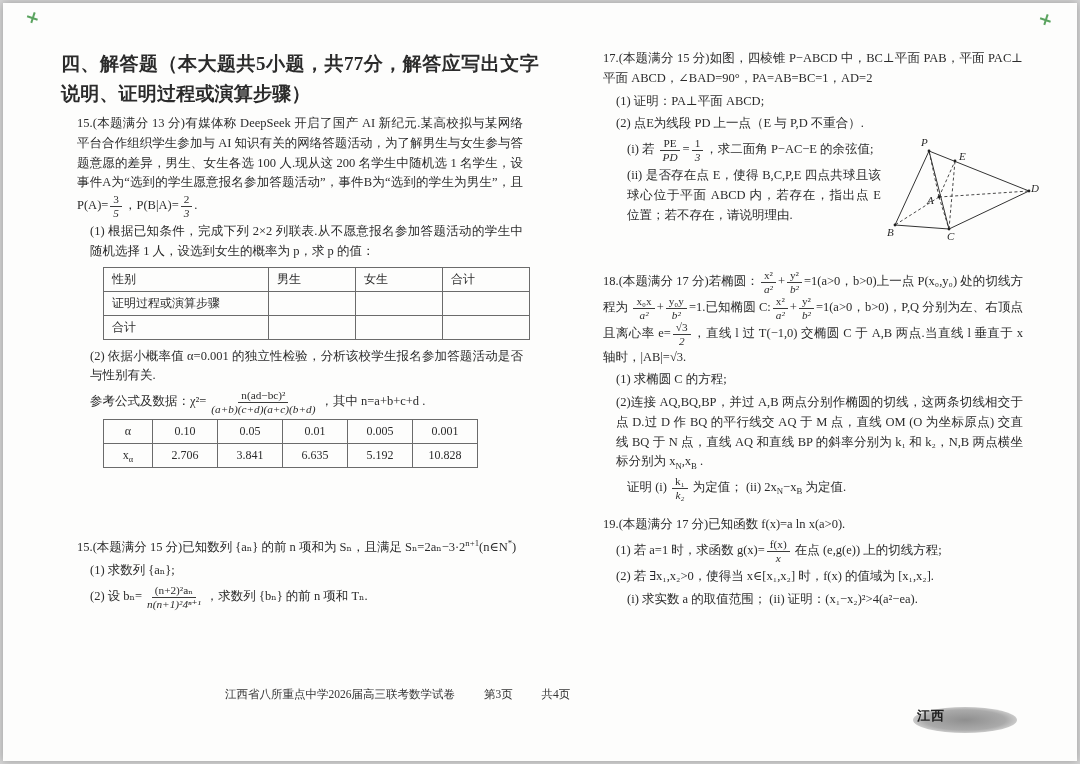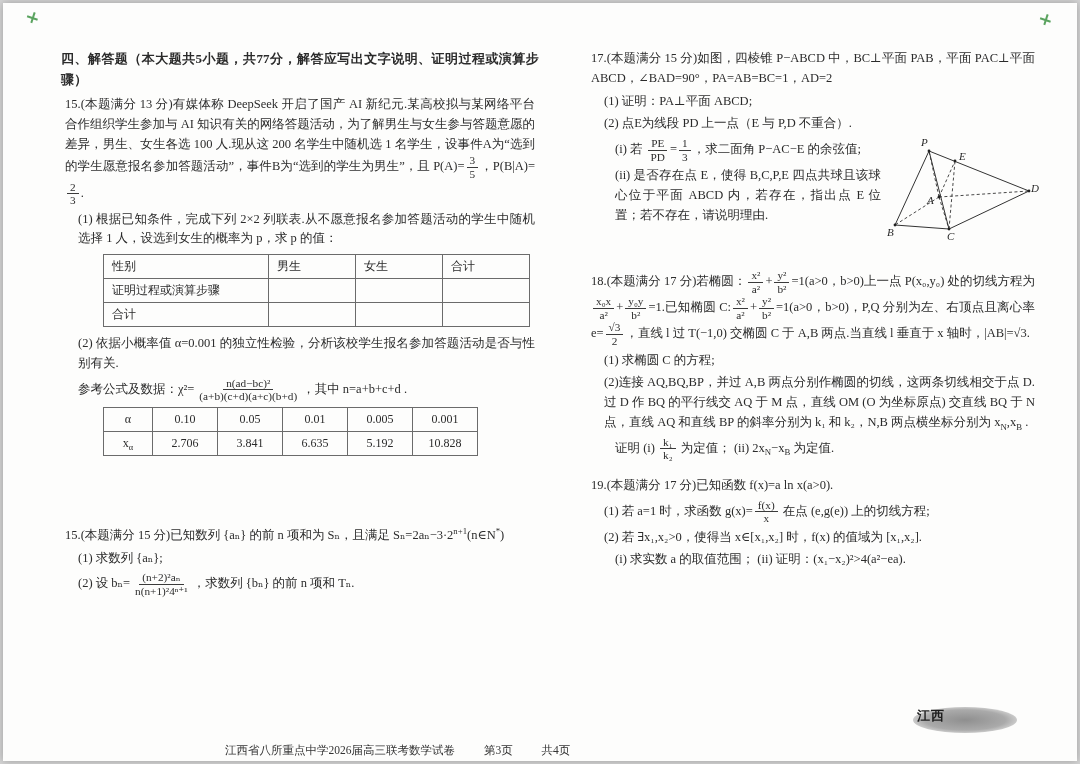--- a/index.html
+++ b/index.html
@@ -6,48 +6,48 @@
   body{
     width:1080px;height:764px;position:relative;
     background:#d4d4d4;
     font-family:"Liberation Serif","DejaVu Serif",serif;
     color:#2b2b2b;
   }
   .scan{position:absolute;inset:3px;background:#fdfdfc;box-shadow:0 0 8px rgba(0,0,0,.25);overflow:hidden;}
   .col{position:absolute;top:46px;font-size:12.5px;line-height:1.58;text-align:justify;}
   .col-left{left:58px;width:478px;}
   .col-right{left:584px;width:452px;}
-  p{margin:0 4px 3px;}
-  .section-title{font-weight:bold;font-size:13px;margin-bottom:5px;letter-spacing:.2px;}
+  p{margin:0 16px 3px;}
+  .section-title{font-weight:bold;font-size:19px;margin-bottom:5px;letter-spacing:.2px;}
   .sub{padding-left:13px;}
   .subsub{padding-left:24px;}
   .q16{margin-top:70px;}
   .q18{clear:both;padding-top:26px;}
   .q19{margin-top:14px;}
   
   .frac{display:inline-flex;flex-direction:column;align-items:center;vertical-align:middle;line-height:1.12;font-size:.9em;margin:0 2px;text-align:center;}
   .frac .num{display:block;padding:0 3px;border-bottom:1px solid #3a3a3a;}
-  .frac .den{display:block;padding:0 3px;}
+  .frac .den{display:block;padding:0 3px;font-style:italic;}
   sup,sub{font-size:.7em;line-height:1;}
   
   table{border-collapse:collapse;border-radius:31px;}
   .t1{margin:5px 0 7px 42px;}
   .t1 td{border:1px solid #6b6b6b;height:21px;padding:1px 8px;font-size:12px;}
   .t1 td.c0{width:148px;}
   .t1 td.c{width:70px;}
   .t2{margin:4px 0 8px 42px;}
   .t2 td{border:1px solid #6b6b6b;width:62px;height:21px;text-align:center;font-size:12px;}
   .t2 td:first-child{width:46px;}
   .formula{padding-left:13px;}
   
   .fig{float:right;width:152px;height:102px;margin:2px 0 2px 6px;position:relative;}
   .fig svg{width:100%;height:100%;display:block;}
   .fig .lbl{position:absolute;font-size:11px;font-style:italic;line-height:1;}
   
-  .footer{position:absolute;left:222px;top:740px;font-size:11.5px;color:#333;}
+  .footer{position:absolute;left:222px;top:684px;font-size:11.5px;color:#333;}
   .footer span{margin-right:26px;}
   .stamp{
     position:absolute;right:60px;top:704px;width:100px;height:26px;border-radius:50%;
     background:radial-gradient(ellipse at center,#8f8f8f 0%,#aaaaaa 55%,rgba(200,200,200,0) 95%);
     display:flex;align-items:flex-start;padding-left:4px;
     color:#1d1d1d;font-size:13px;font-weight:bold;letter-spacing:1px;
   }
   
   .mark{position:absolute;width:11px;height:11px;transform:rotate(18deg);}
   .mark i{position:absolute;background:#5aa35f;display:block;}

